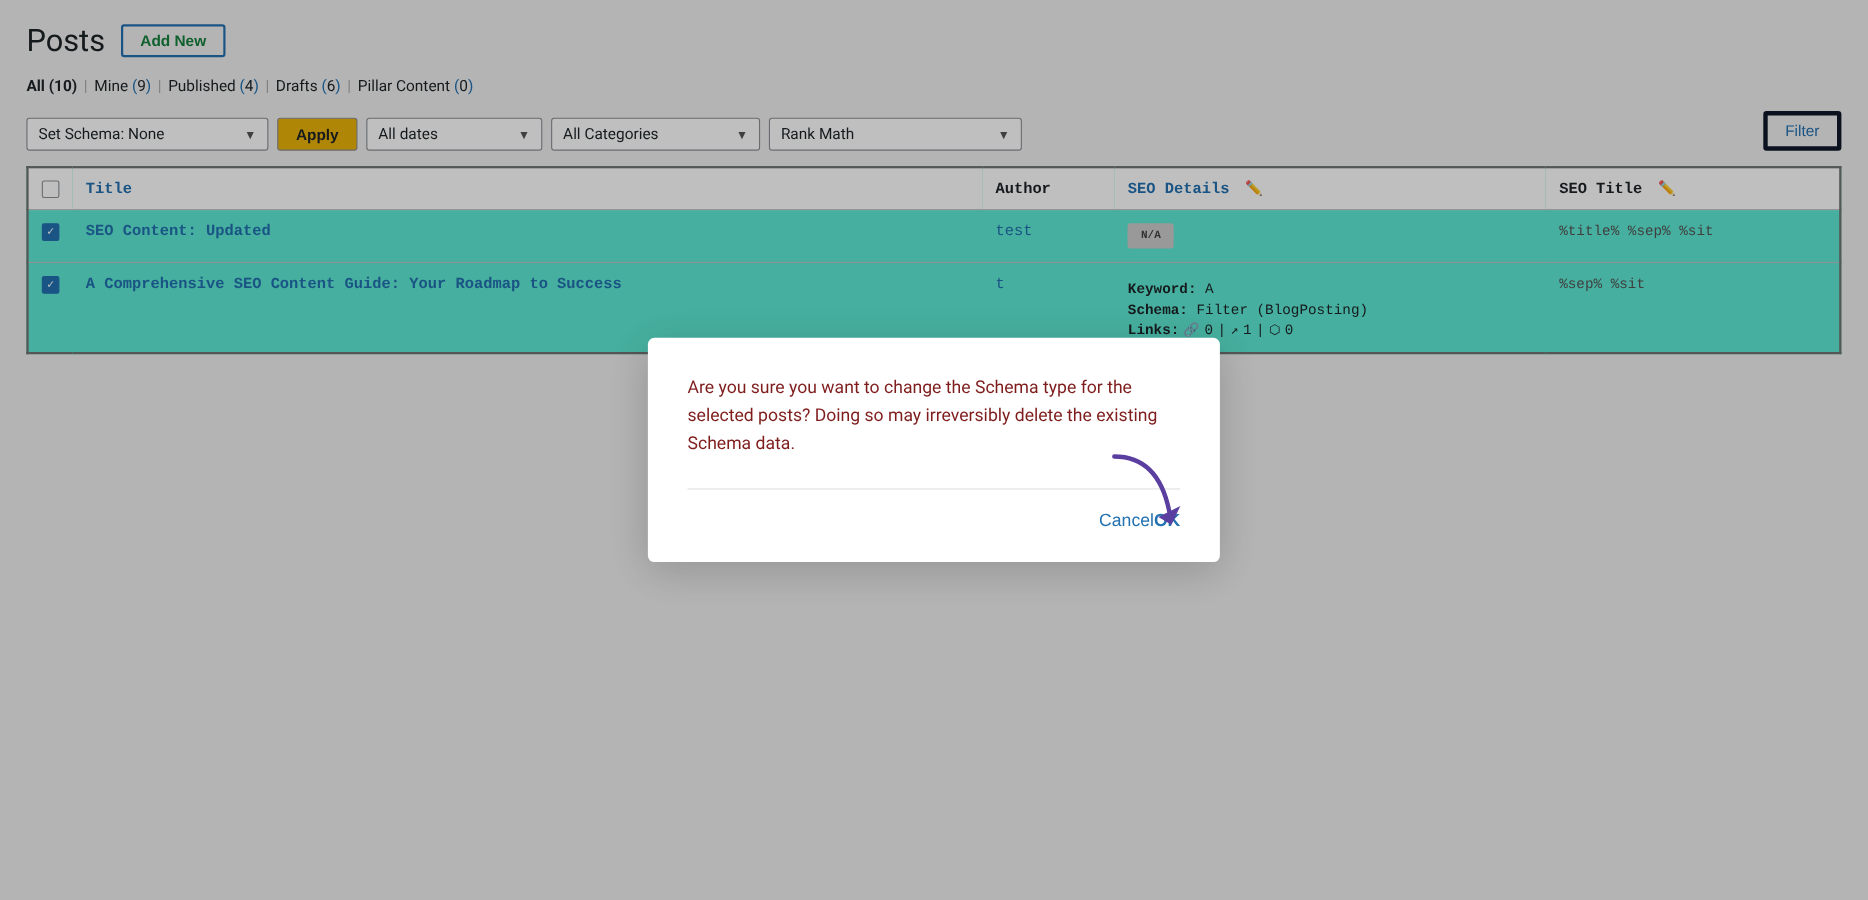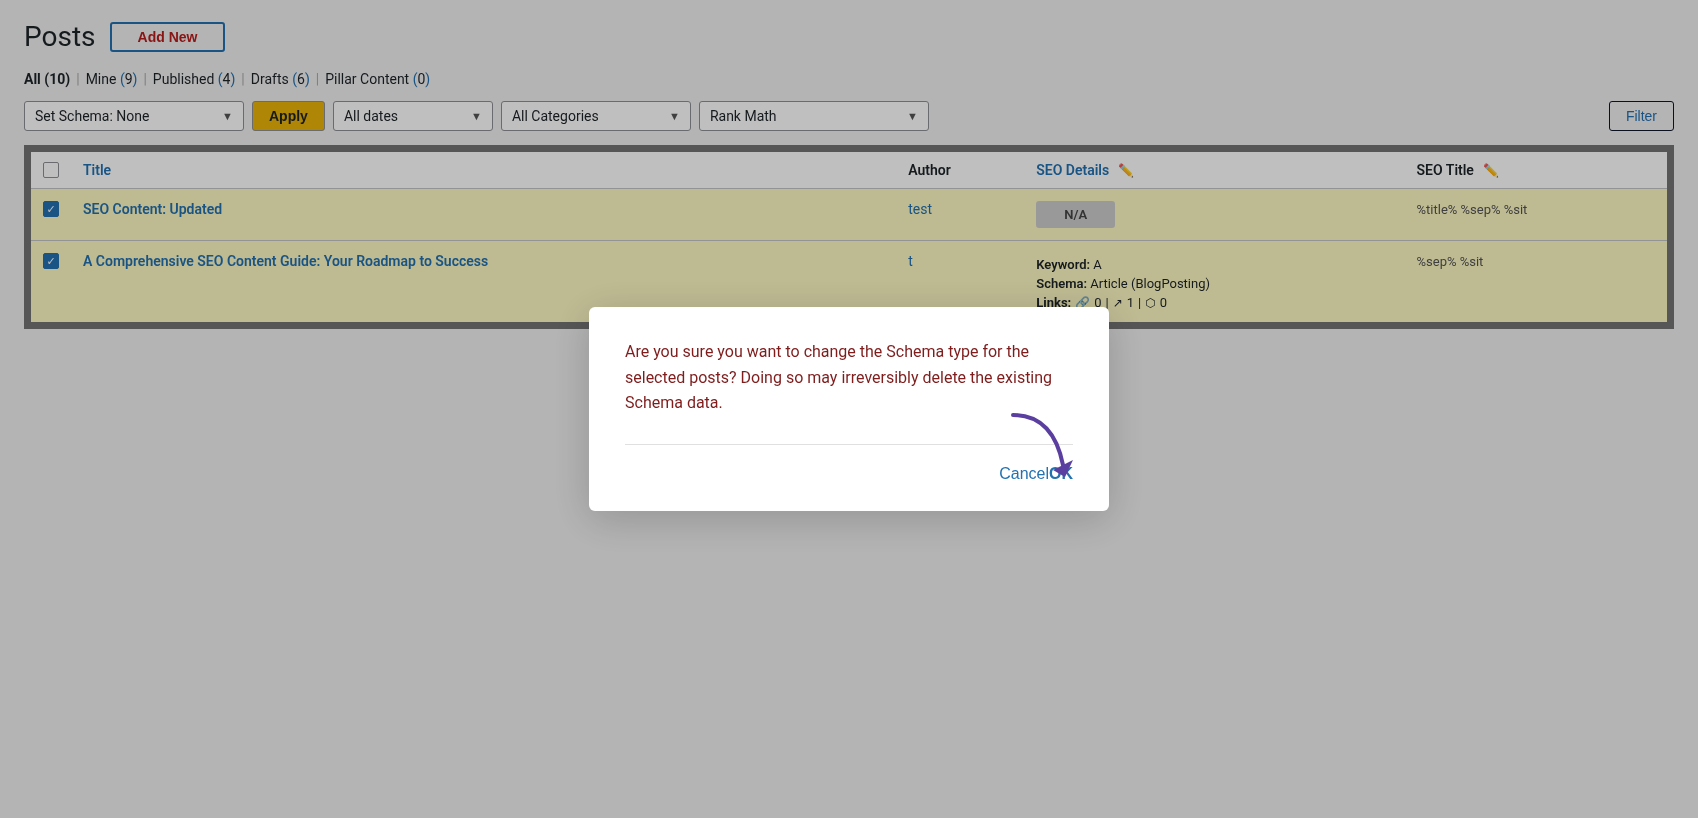--- a/index.html
+++ b/index.html
@@ -20,23 +20,23 @@
       gap: 14px;
       margin-bottom: 18px;
     }
     .page-title {
       font-size: 28px;
       font-weight: 400;
       color: #1d2327;
     }
     .add-new-btn {
       border: 2px solid #2271b1;
-      color: #b91c1c;
+      color: #15803d;
       background: transparent;
-      padding: 5px 26px;
+      padding: 5px 16px;
       font-size: 14px;
       font-weight: 600;
       border-radius: 3px;
       cursor: pointer;
     }
     .filter-links {
       display: flex;
       gap: 0;
       margin-bottom: 14px;
       font-size: 14px;
@@ -82,35 +82,36 @@
       border: 1px solid #8c8f94;
       background: #eab308;
       color: #1d2327;
       padding: 6px 16px;
       font-size: 14px;
       border-radius: 3px;
       cursor: pointer;
       font-weight: 700;
     }
     .filter-btn {
-      border: 1px solid #0f172a;
+      border: 4px solid #0f172a;
       background: transparent;
       color: #2271b1;
       padding: 6px 16px;
       font-size: 14px;
       border-radius: 3px;
       cursor: pointer;
       font-weight: 400;
       margin-left: auto;
     }
     .posts-table {
       width: 100%;
       border-collapse: collapse;
-      background: #fef9c3;
-      border: 7px solid #737373;
+      background: #5eead4;
+      border: 2px solid #737373;
+      font-family: Liberation Mono, monospace;
     }
     .posts-table th {
       border-bottom: 1px solid #c3c4c7;
       padding: 10px 12px;
       text-align: left;
       font-size: 14px;
       font-weight: 600;
       color: #1d2327;
       background: #fff;
     }
@@ -126,22 +127,22 @@
     .cb-header { display: flex; align-items: center; }
     .cb { width: 16px; height: 16px; border: 1px solid #8c8f94; border-radius: 2px; background: #fff; display: flex; align-items: center; justify-content: center; flex-shrink: 0; }
     .cb.checked { background: #2271b1; border-color: #2271b1; }
     .cb.checked::after { content: '✓'; color: #fff; font-size: 11px; }
     .post-title-link { color: #2271b1; font-weight: 600; text-decoration: none; font-size: 14px; }
     .author-link { color: #2271b1; text-decoration: none; }
     .nab-badge {
       background: #ccc;
       color: #444;
       border-radius: 3px;
-      padding: 6px 28px;
-      font-size: 13px;
+      padding: 6px 12px;
+      font-size: 10px;
       font-weight: 600;
       display: inline-block;
     }
     .seo-title-text { color: #555; font-size: 13px; }
     .seo-details-info { font-size: 13px; color: #1d2327; margin-top: 4px; }
     .seo-details-info strong { font-weight: 600; }
     .links-row { display: flex; align-items: center; gap: 4px; font-size: 13px; margin-top: 4px; }
     .link-icon { font-size: 12px; }
     .edit-icon { color: #2271b1; margin-left: 6px; cursor: pointer; font-size: 13px; }
     
@@ -296,21 +297,21 @@
         <td>
           <a href="#" class="author-link">t</a>
         </td>
         <td>
           <div class="seo-details-info">
             <strong>Keyword:</strong>
             <span>A</span>
           </div>
           <div class="seo-details-info">
             <strong>Schema:</strong>
-            <span>Article (BlogPosting)</span>
+            <span>Filter (BlogPosting)</span>
           </div>
           <div class="links-row">
             <strong>Links:</strong>
             <span class="link-icon">🔗</span>
             <span>0</span>
             <span> | </span>
             <span class="link-icon">↗</span>
             <span>1</span>
             <span> | </span>
             <span class="link-icon">⬡</span>

